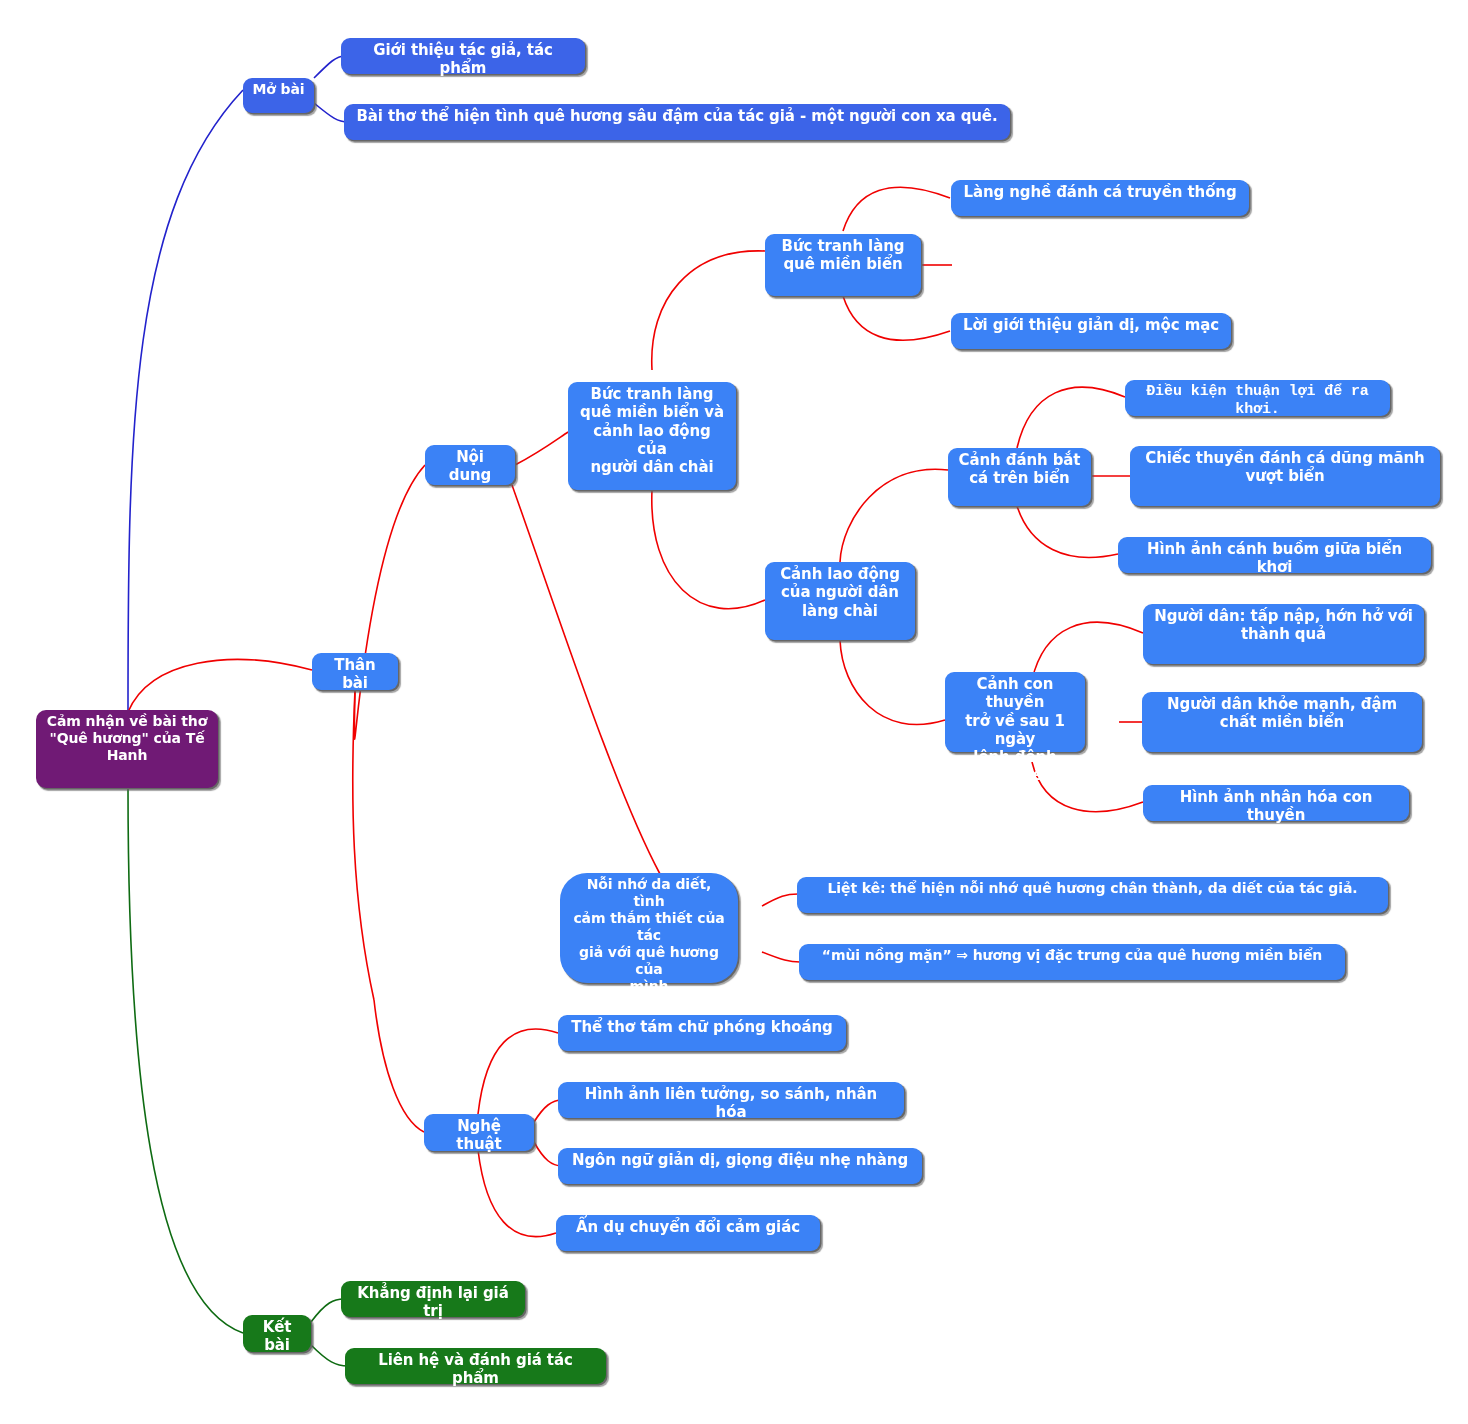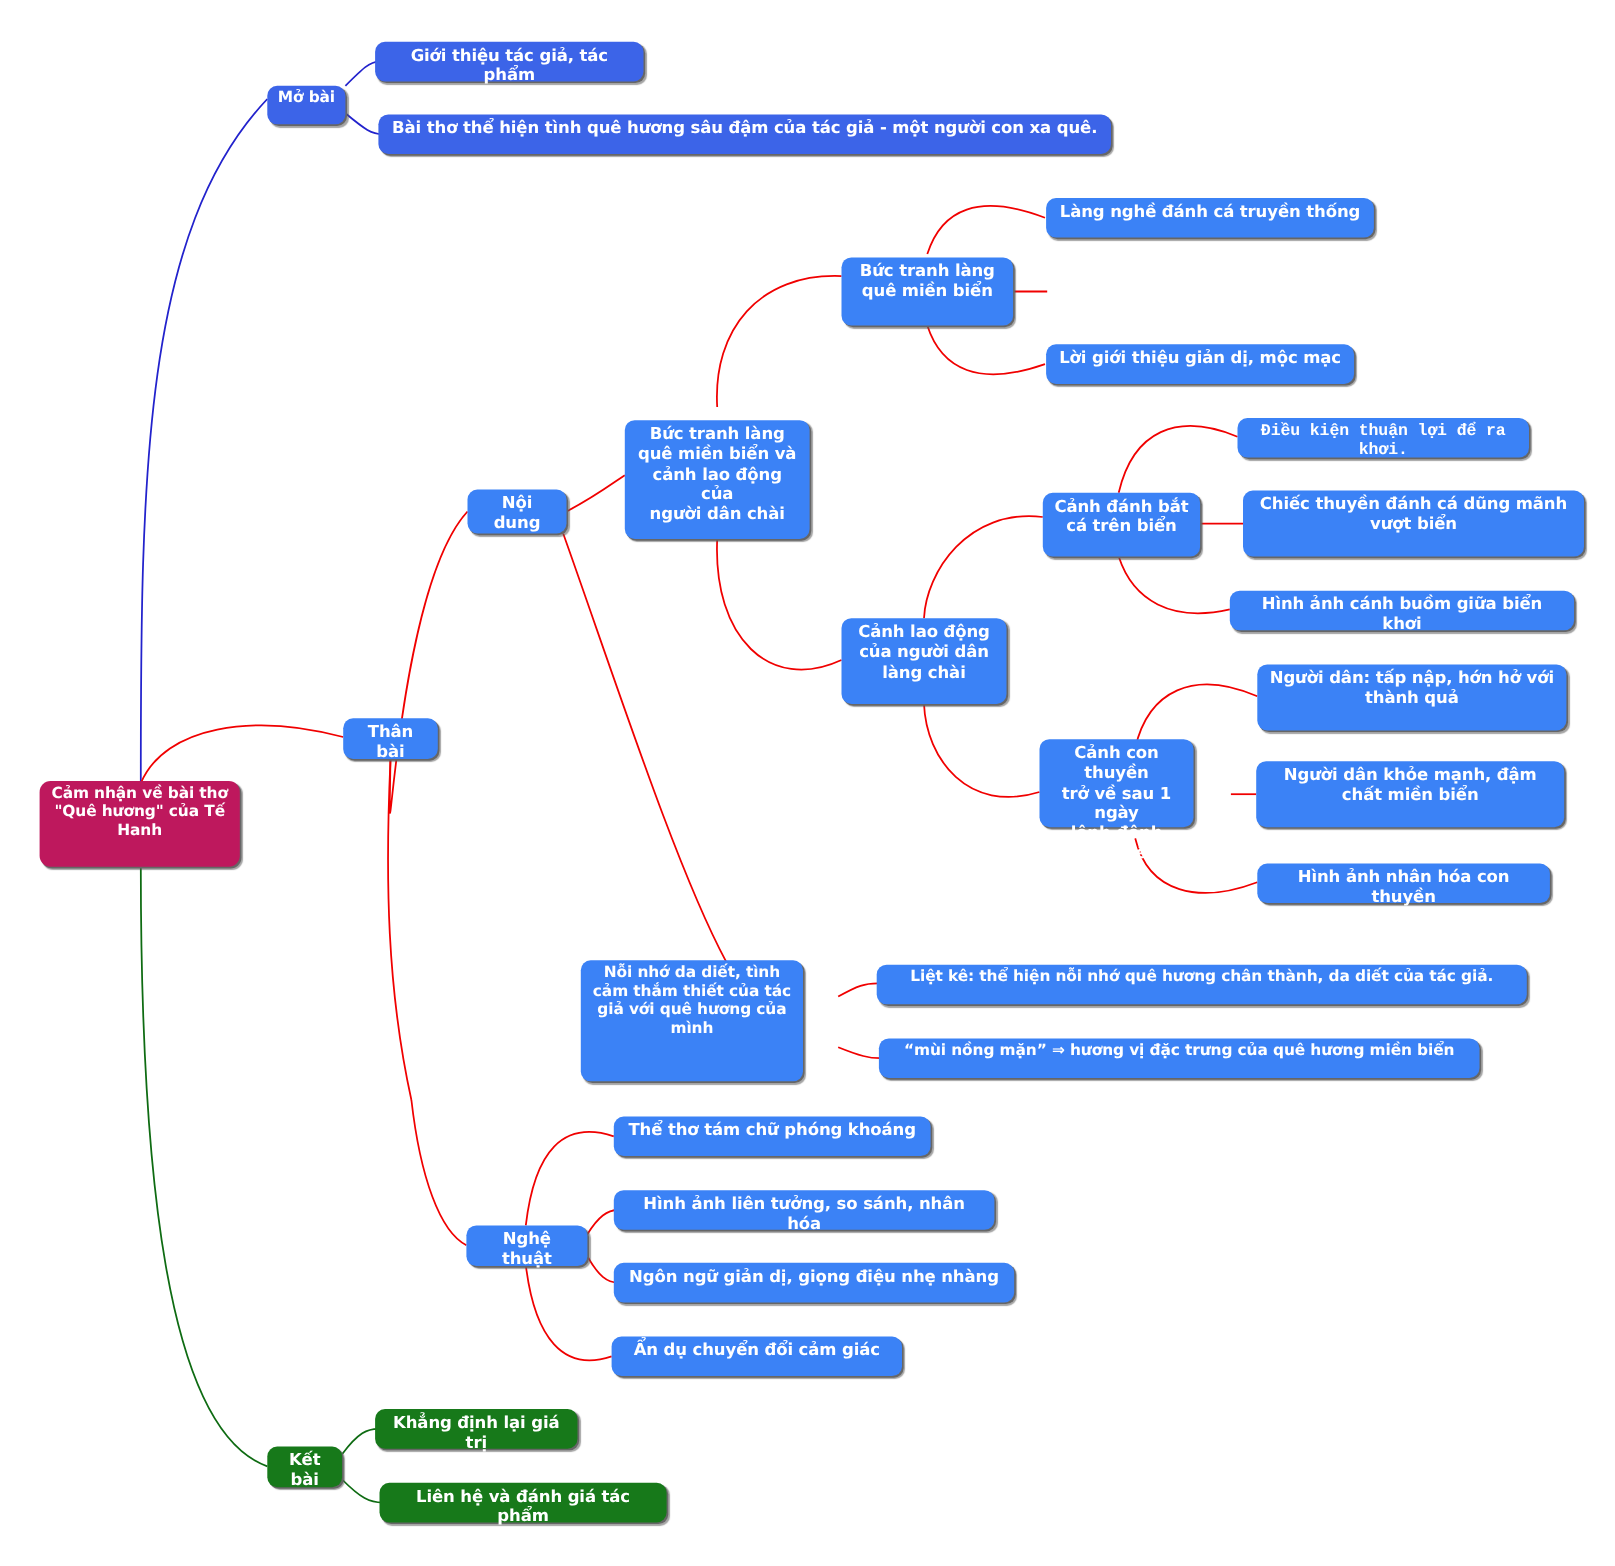--- a/index.html
+++ b/index.html
@@ -35,21 +35,21 @@
     text-align: center;
     color: #ffffff;
     font-weight: bold;
     line-height: 1.22;
     border-radius: 9px;
     box-shadow: 1.5px 1.5px 0 0 #666666, 2.5px 2.5px 1px 0 rgba(90,90,90,0.55);
     padding: 3px 9px;
     letter-spacing: -0.1px;
     white-space: pre-line;
   }
-  .n-root   { background: #be185d; border-radius: 10px; }
+  .n-root   { background: #701a75; border-radius: 10px; }
   .n-blue   { background: #3C64E8; }
   .n-red    { background: #3b82f6; }
   .n-green  { background: #17791A; }
   .fs14 { font-size: 14px; }
   .fs15 { font-size: 15px; }
 </style>
 </head>
 <body>
 
 <div id="canvas">
@@ -191,21 +191,21 @@
 
   <div class="node n-red fs15" style="left:1142px; top:692px; width:280px; height:60px;">
     <span>Người dân khỏe mạnh, đậm
 chất miền biển</span>
   </div>
 
   <div class="node n-red fs15" style="left:1143px; top:785px; width:266px; height:36px;">
     <span>Hình ảnh nhân hóa con thuyền</span>
   </div>
 
-  <div class="node n-red fs14" style="left:528px; top:873px; width:202px; height:110px;">
+  <div class="node n-red fs14" style="left:560px; top:873px; width:178px; height:110px;border-radius:27px;">
     <span>Nỗi nhớ da diết, tình
 cảm thắm thiết của tác
 giả với quê hương của
 mình</span>
   </div>
 
   <div class="node n-red fs14" style="left:797px; top:877px; width:591px; height:36px;">
     <span>Liệt kê: thể hiện nỗi nhớ quê hương chân thành, da diết của tác giả.</span>
   </div>
 

